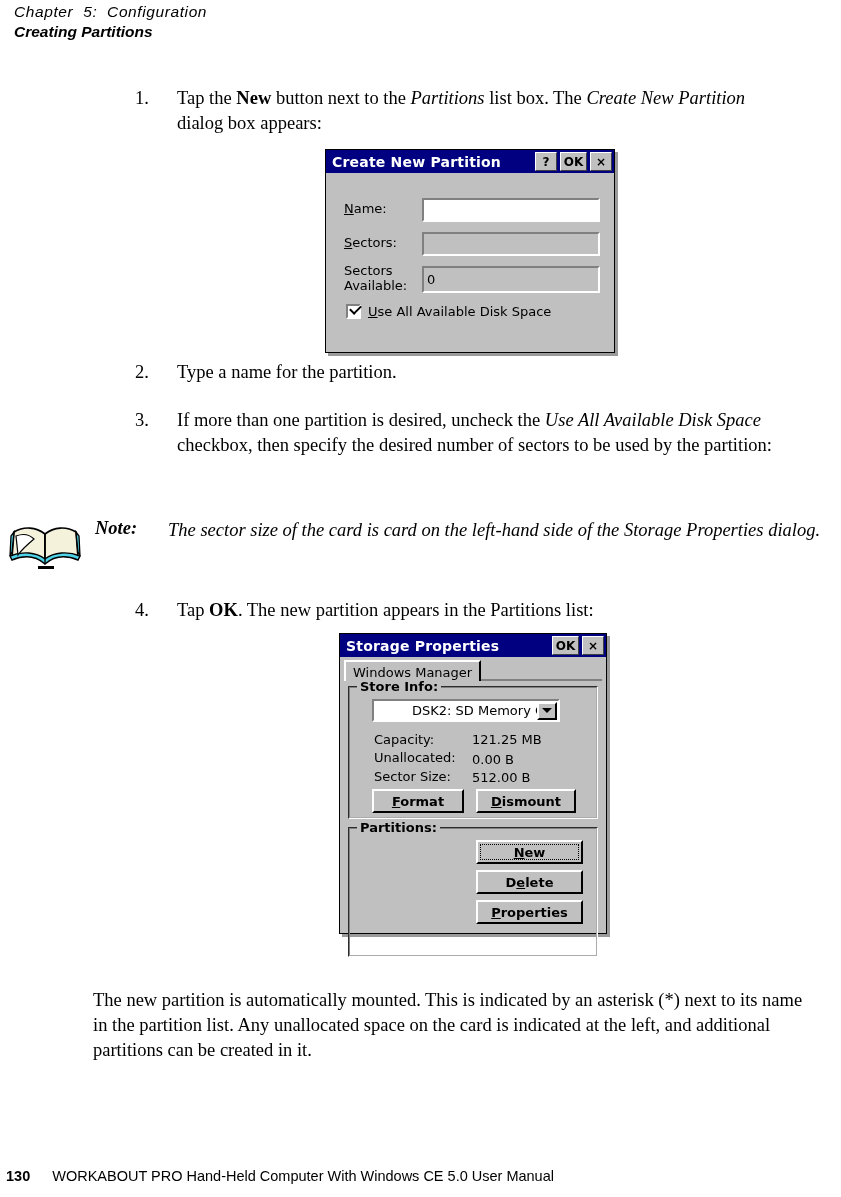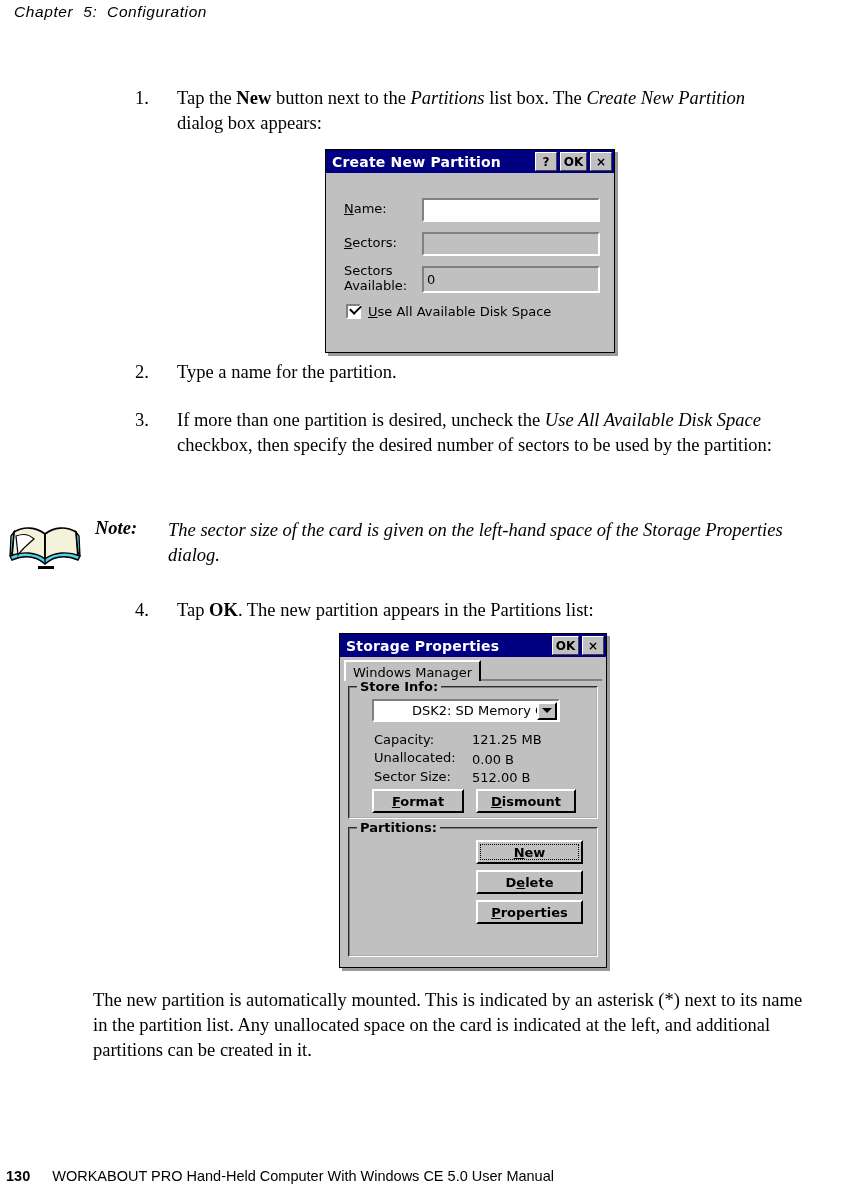--- a/index.html
+++ b/index.html
@@ -262,21 +262,21 @@
     border-left: 2px solid #000;
     border-bottom: 2px solid #000;
     transform: rotate(-45deg);
   }
 
   
   #dlg-storage {
     left: 339px;
     top: 633px;
     width: 268px;
-    height: 335px;
+    height: 301px;
   }
   .ce-tabstrip {
     position: absolute;
     left: 4px;
     top: 26px;
     width: 258px;
     height: 21px;
   }
   .ce-tab {
     position: absolute;
@@ -367,20 +367,21 @@
   .list-item.sel {
     background: #000080;
     color: #ffffff;
   }
 </style>
 </head>
 <body>
 
 <div class="page-header">
   <div class="chapter-line">Chapter  5:  Configuration</div>
+  <div class="section-line">Creating Partitions</div>
 </div>
 
 <div class="step step1">
   <span class="num">1.</span>
   <span class="body"><span>Tap the </span><b class="bd">New</b><span> button next to the </span><i class="it">Partitions</i><span> list box. The </span><i class="it">Create New Partition</i><span> dialog box appears:</span></span>
 </div>
 
 <div class="ce-dialog" id="dlg-create">
   <div class="ce-titlebar">
     <div class="ce-title">Create New Partition</div>
@@ -433,21 +434,21 @@
       <path d="M70 36 L68 10 C58 4 46 5 37 12 L37 41 C46 33 59 32 70 36 Z" fill="#f5f2dc" stroke="#000" stroke-width="1.6"></path>
       <path d="M2 34 L4 38 C16 33 28 34 37 42 C46 34 58 33 70 38 L72 34 C60 29 46 30 37 37 C28 30 14 29 2 34 Z" fill="#4fd3e8" stroke="#000" stroke-width="1.4"></path>
       <path d="M6 10 L3 14 L2 34 L4 30 Z" fill="#4fd3e8" stroke="#000" stroke-width="1.3"></path>
       <path d="M68 10 L71 14 L72 34 L70 30 Z" fill="#4fd3e8" stroke="#000" stroke-width="1.3"></path>
       <path d="M8 14 C16 11 22 13 26 17 C20 22 14 27 10 33 Z" fill="#ffffff" stroke="#000" stroke-width="1.2"></path>
       <line x1="37" y1="12" x2="37" y2="41" stroke="#000" stroke-width="1.4"></line>
       <rect x="30" y="44" width="16" height="3" fill="#000"></rect>
     </svg>
   </div>
   <div class="note-label">Note:</div>
-  <div class="note-text">The sector size of the card is given on the left-hand space of the Storage Properties dialog.</div>
+  <div class="note-text">The sector size of the card is card on the left-hand side of the Storage Properties dialog.</div>
 </div>
 
 <div class="step step4">
   <span class="num">4.</span>
   <span class="body"><span>Tap </span><b class="bd">OK</b><span>. The new partition appears in the Partitions list:</span></span>
 </div>
 
 <div class="ce-dialog" id="dlg-storage">
   <div class="ce-titlebar">
     <div class="ce-title">Storage Properties</div>

